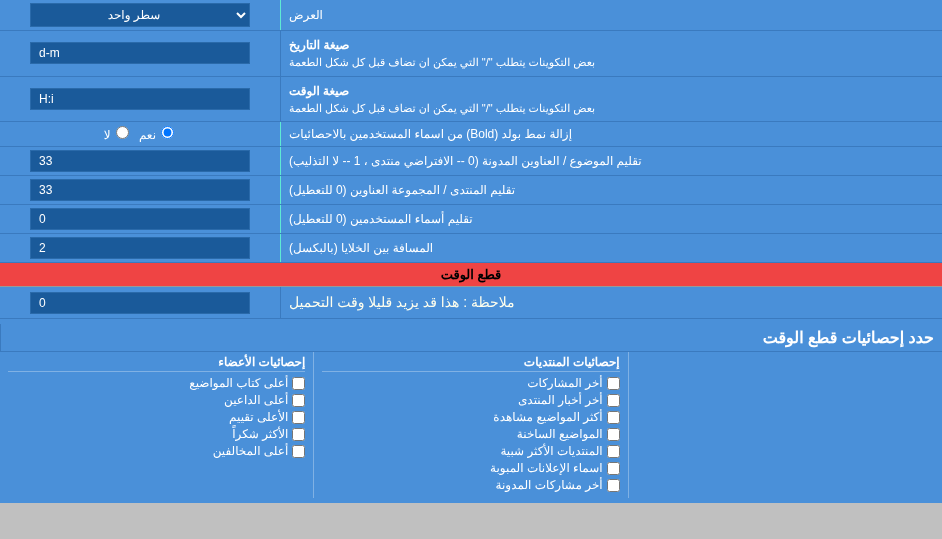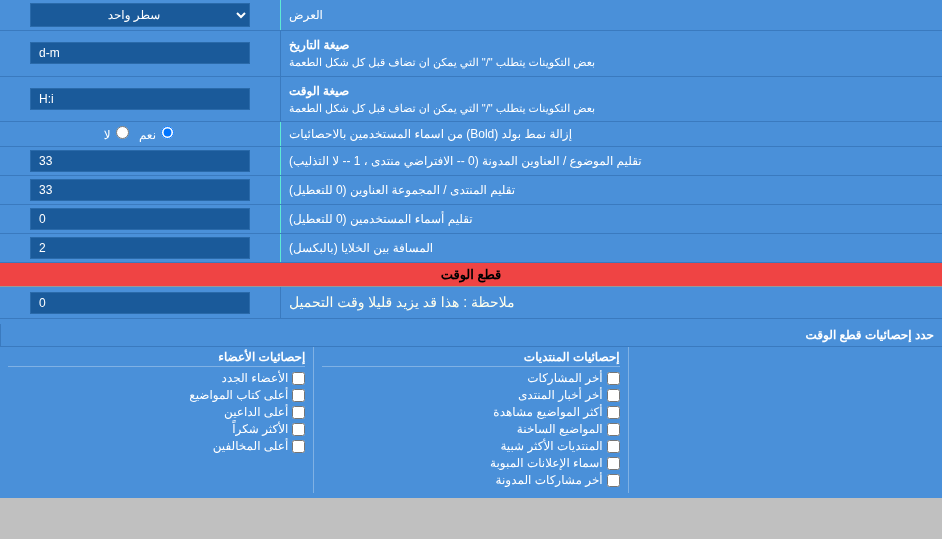--- a/index.html
+++ b/index.html
@@ -240,21 +240,21 @@
       <span class="note-text">ملاحظة : هذا قد يزيد قليلا وقت التحميل</span>
     </div>
     <div class="input-cell">
       <input type="text" class="input-field" value="0" style="">
     </div>
   </div>
 
   <div class="checkbox-section">
 
     <div style="display:flex; width:100%; background:#4a90d9; border-bottom: 1px solid #3a7abf;">
-      <div style="flex:1; padding:4px 8px; text-align:right; color:#fff; font-weight:bold; font-size:12px; border-left:1px solid #3a7abf;">
+      <div style="flex:1; padding:4px 8px; text-align:right; color:#fff; font-weight:bold; font-size:16px; border-left:1px solid #3a7abf;">
         <span>حدد إحصائيات قطع الوقت</span>
       </div>
     </div>
 
     <div class="checkbox-grid">
 
       <div class="checkbox-col" style="border-left:1px solid rgba(255,255,255,0.3);">
       </div>
 
       <div class="checkbox-col" style="border-left:1px solid rgba(255,255,255,0.3);">
@@ -290,32 +290,32 @@
           <span>أخر مشاركات المدونة</span>
         </div>
       </div>
 
       <div class="checkbox-col">
         <div class="checkbox-col-header">
           <span>إحصائيات الأعضاء</span>
         </div>
         <div class="checkbox-item">
           <input type="checkbox" style="">
-          <span>الأعضاء الجدد</span>
-        </div>
-        <div class="checkbox-item">
-          <input type="checkbox" style="">
           <span>أعلى كتاب المواضيع</span>
         </div>
         <div class="checkbox-item">
           <input type="checkbox" style="">
           <span>أعلى الداعين</span>
         </div>
         <div class="checkbox-item">
           <input type="checkbox" style="">
+          <span>الأعلى تقييم</span>
+        </div>
+        <div class="checkbox-item">
+          <input type="checkbox" style="">
           <span>الأكثر شكراً</span>
         </div>
         <div class="checkbox-item">
           <input type="checkbox" style="">
           <span>أعلى المخالفين</span>
         </div>
       </div>
 
     </div>
   </div>

